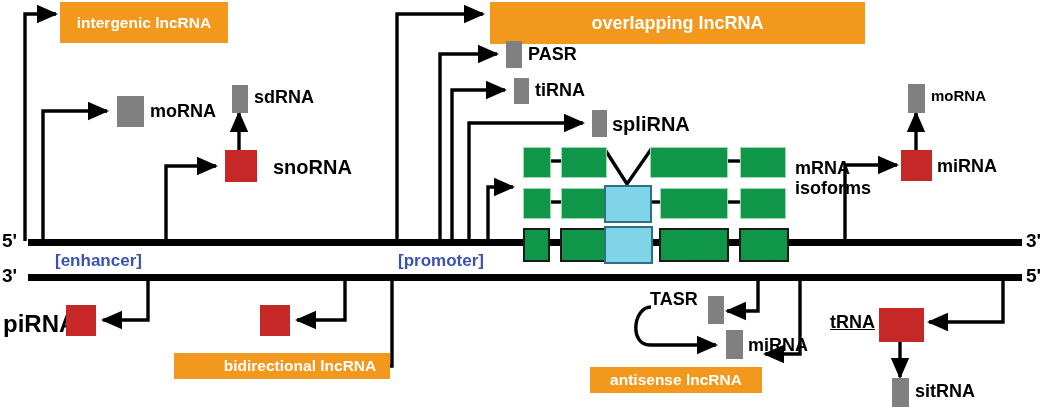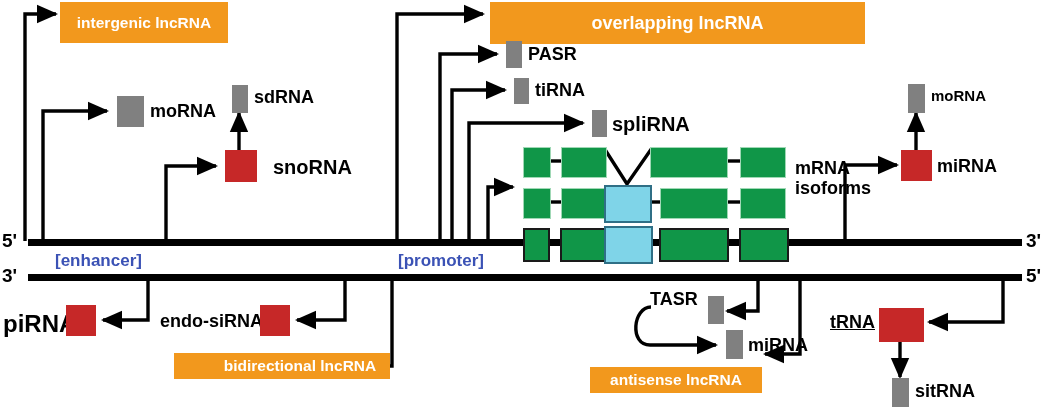--- a/index.html
+++ b/index.html
@@ -151,21 +151,20 @@
   <div class="box" style="left:739px;top:228px;width:46px;height:30px;background:#109648;border:2.2px solid #1a1a1a;"></div>
 
   <div class="lbl twoline" style="left:795px;top:158px;font-size:18px;">
     <div>mRNA</div>
     <div>isoforms</div>
   </div>
 
   <div class="lbl" style="left:3px;top:312px;font-size:24px;">piRNA</div>
   <div class="box" style="left:66px;top:305px;width:30px;height:31px;background:#C62828;"></div>
 
-  <div class="lbl" style="left:160px;top:312px;font-size:18px;">endo-siRNA</div>
   <div class="box" style="left:260px;top:305px;width:30px;height:31px;background:#C62828;"></div>
 
   <div class="lbl" style="left:650px;top:290px;font-size:18px;">TASR</div>
   <div class="box" style="left:708px;top:296px;width:16px;height:28px;background:#808080;"></div>
 
   <div class="box" style="left:726px;top:330px;width:17px;height:29px;background:#808080;"></div>
   <div class="lbl" style="left:748px;top:336px;font-size:18px;">miRNA</div>
 
   <div class="lbl" style="left:830px;top:313px;font-size:18px;text-decoration:underline;">tRNA</div>
   <div class="box" style="left:879px;top:308px;width:45px;height:34px;background:#C62828;"></div>

